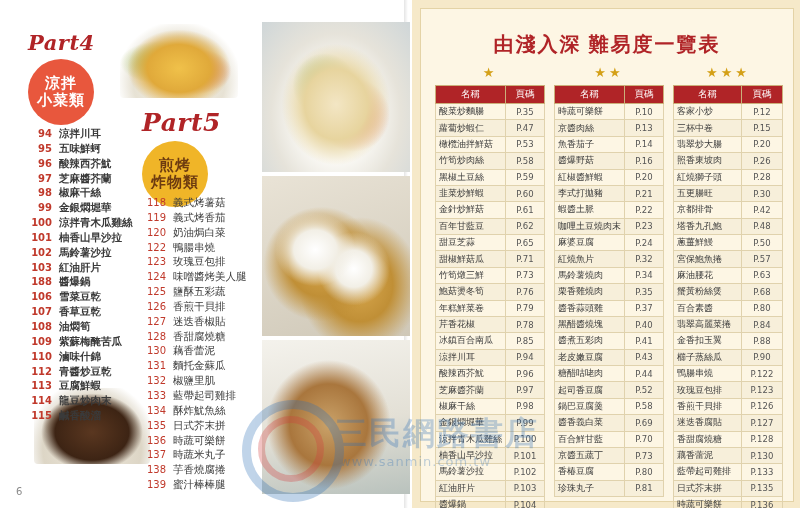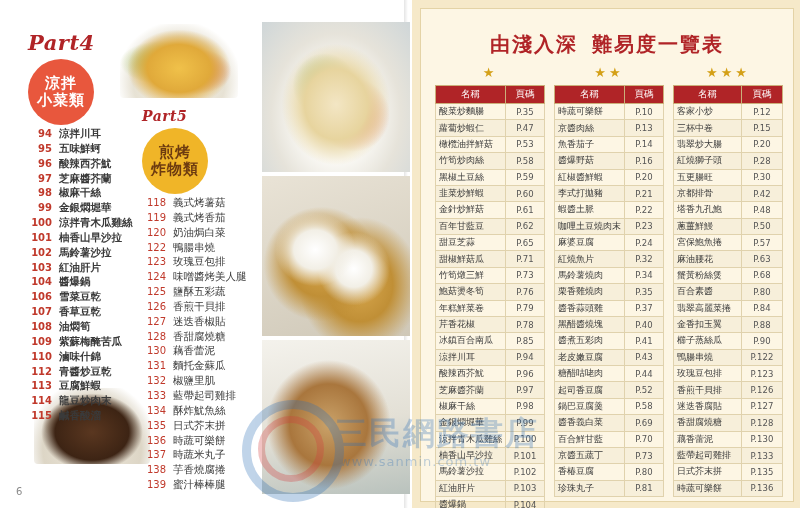--- a/index.html
+++ b/index.html
@@ -16,21 +16,21 @@
     content:"";position:absolute;right:0;top:0;width:4px;height:508px;
     background:linear-gradient(to right,rgba(0,0,0,0.10),rgba(0,0,0,0));
   }
 
   .part-block{position:absolute;}
   .part4{left:28px;top:30px;}
   .part5{left:142px;top:108px;}
 
   .part-label{
     font-family:"DejaVu Serif","Liberation Serif",serif;
-    font-style:italic;font-weight:bold;font-size:14px;color:#b02427;
+    font-style:italic;font-weight:bold;font-size:25px;color:#b02427;
     letter-spacing:.5px;
   }
   .part4 .part-label{font-size:21px;}
   .cat-badge{
     margin-top:4px;width:66px;height:66px;border-radius:50%;
     background:#e8573d;color:#fff;display:flex;flex-direction:column;
     align-items:center;justify-content:center;line-height:1.12;
     font-size:15px;font-weight:bold;letter-spacing:1px;
   }
   .part5 .cat-badge{background:#f0b528;color:#6d3b10;}
@@ -92,21 +92,21 @@
       #dcd8cc;
   }
 
   
   .right-page{position:absolute;left:412px;top:0;width:388px;height:508px;
     background:#f6e9c9;}
   .right-inner{position:absolute;left:8px;top:8px;width:372px;height:492px;
     background:#fdf6e4;border:1px solid #e4d3a6;}
   .right-title{
     position:absolute;left:0;right:0;top:22px;text-align:center;
-    font-family:Liberation Mono, monospace;
+    font-family:Liberation Serif, serif;
     font-size:20px;font-weight:bold;color:#b02427;letter-spacing:2px;
   }
 
   .cols{position:absolute;left:14px;top:56px;width:348px;}
   .col{position:absolute;top:0;width:110px;}
   .col.c-a{left:0;}
   .col.c-b{left:119px;}
   .col.c-c{left:238px;}
 
   .stars{text-align:center;color:#d4a017;font-size:13px;letter-spacing:3px;height:18px;}
@@ -180,21 +180,21 @@
         <div class="toc-row"><span class="toc-num">94</span><span class="toc-txt">涼拌川耳</span></div>
         <div class="toc-row"><span class="toc-num">95</span><span class="toc-txt">五味鮮蚵</span></div>
         <div class="toc-row"><span class="toc-num">96</span><span class="toc-txt">酸辣西芥魷</span></div>
         <div class="toc-row"><span class="toc-num">97</span><span class="toc-txt">芝麻醬芥蘭</span></div>
         <div class="toc-row"><span class="toc-num">98</span><span class="toc-txt">椒麻干絲</span></div>
         <div class="toc-row"><span class="toc-num">99</span><span class="toc-txt">金銀燜堀華</span></div>
         <div class="toc-row"><span class="toc-num">100</span><span class="toc-txt">涼拌青木瓜雞絲</span></div>
         <div class="toc-row"><span class="toc-num">101</span><span class="toc-txt">柚香山早沙拉</span></div>
         <div class="toc-row"><span class="toc-num">102</span><span class="toc-txt">馬鈴薯沙拉</span></div>
         <div class="toc-row"><span class="toc-num">103</span><span class="toc-txt">紅油肝片</span></div>
-        <div class="toc-row"><span class="toc-num">104</span><span class="toc-txt">醬爆鍋</span></div>
+        <div class="toc-row"><span class="toc-num">188</span><span class="toc-txt">醬爆鍋</span></div>
         <div class="toc-row"><span class="toc-num">106</span><span class="toc-txt">雪菜豆乾</span></div>
         <div class="toc-row"><span class="toc-num">107</span><span class="toc-txt">香草豆乾</span></div>
         <div class="toc-row"><span class="toc-num">108</span><span class="toc-txt">油燜筍</span></div>
         <div class="toc-row"><span class="toc-num">109</span><span class="toc-txt">紫蘇梅醃苦瓜</span></div>
         <div class="toc-row"><span class="toc-num">110</span><span class="toc-txt">滷味什錦</span></div>
         <div class="toc-row"><span class="toc-num">112</span><span class="toc-txt">青醬炒豆乾</span></div>
         <div class="toc-row"><span class="toc-num">113</span><span class="toc-txt">豆腐鮮蝦</span></div>
         <div class="toc-row"><span class="toc-num">114</span><span class="toc-txt">龍豆炒肉末</span></div>
         <div class="toc-row"><span class="toc-num">115</span><span class="toc-txt">鹹香酸溜</span></div>
       </div>
@@ -472,20 +472,24 @@
                 </tr>
                 <tr>
                   <td>三杯中卷</td>
                   <td class="p">P.15</td>
                 </tr>
                 <tr>
                   <td>翡翠炒大腸</td>
                   <td class="p">P.20</td>
                 </tr>
                 <tr>
+                  <td>照香東坡肉</td>
+                  <td class="p">P.26</td>
+                </tr>
+                <tr>
                   <td>紅燒獅子頭</td>
                   <td class="p">P.28</td>
                 </tr>
                 <tr>
                   <td>五更腸旺</td>
                   <td class="p">P.30</td>
                 </tr>
                 <tr>
                   <td>京都排骨</td>
                   <td class="p">P.42</td>

